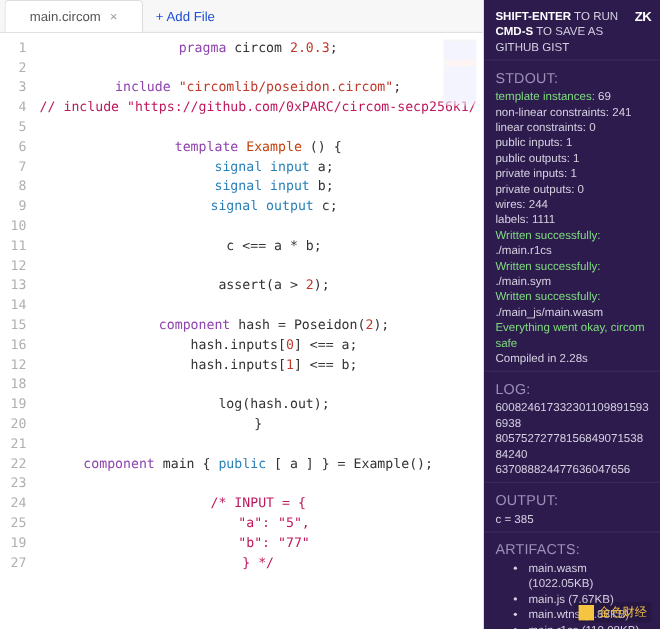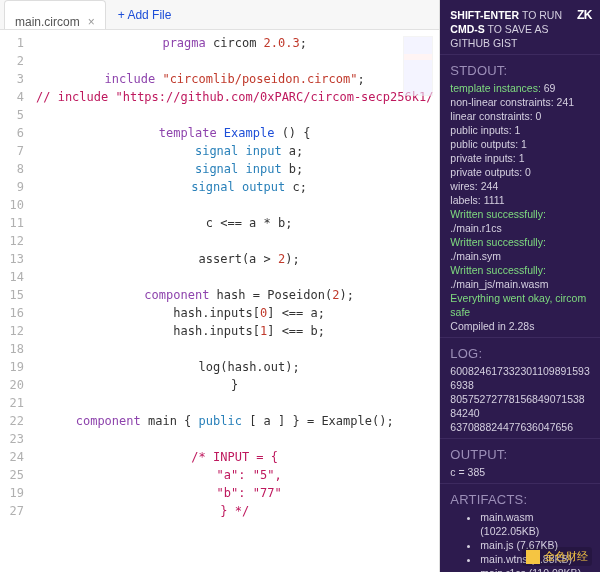--- a/index.html
+++ b/index.html
@@ -1,32 +1,32 @@
 <!DOCTYPE html>
 <html><head>
 <meta charset="utf-8">
 <style>
   * { box-sizing: border-box; margin: 0; padding: 0; }
   body { font-family: -apple-system, BlinkMacSystemFont, "Segoe UI", Helvetica, Arial, sans-serif; font-size: 12px; background: #fff; color: #333; width: 600px; height: 572px; overflow: hidden; display: flex; }
   .editor-pane { flex: 1; display: flex; flex-direction: column; border-right: 1px solid #ddd; }
   .tabbar { display: flex; align-items: center; height: 30px; border-bottom: 1px solid #e1e1e1; background: #f7f7f7; font-size: 12px; }
-  .tab { display: flex; align-items: flex-end; height: 100%; padding: 0 10px; background: #fff; border: 1px solid #ddd; border-bottom: none; border-top-left-radius: 4px; border-top-right-radius: 4px; color: #555; margin-left: 4px; }
+  .tab { display: flex; align-items: center; height: 100%; padding: 0 22px; background: #fff; border: 1px solid #ddd; border-bottom: none; border-top-left-radius: 4px; border-top-right-radius: 4px; color: #555; margin-left: 4px; }
   .tab .close { margin-left: 8px; color: #999; cursor: pointer; }
   .addfile { padding: 0 12px; color: #1d4ed8; cursor: pointer; }
   .code-area { flex: 1; display: flex; font-family: ui-monospace, SFMono-Regular, Menlo, Monaco, Consolas, monospace; font-size: 12px; line-height: 18px; position: relative; background: #fff; }
   .gutter { width: 30px; text-align: right; padding: 4px 6px 4px 0; color: #b0b0b0; user-select: none; }
   .gutter div { height: 18px; }
   .code { padding: 4px 6px; white-space: pre; color: #333; text-align: center; }
   .code .line { height: 18px; }
   .kw { color: #8e44ad; }
   .kw2 { color: #2980b9; }
   .str { color: #c0392b; }
   .num { color: #c0392b; }
   .cmt { color: #be185d; }
-  .fn { color: #1d4ed8; }
+  .fn { color: #c2410c; }
   .minimap { position: absolute; top: 6px; right: 6px; width: 30px; height: 60px; border: 1px solid #eee; background: linear-gradient(#eef, #eef 30%, #fee 30%, #fee 40%, #eef 40%, #eef 100%); opacity: .6; }
   .right-pane { width: 175px; background: #2d1b4e; color: #d5d0e0; font-size: 10.5px; display: flex; flex-direction: column; overflow: hidden; position: relative; }
   .rp-section { padding: 8px 10px 4px 10px; border-bottom: 1px solid #3d2a5f; }
   .rp-help b { color: #fff; }
   .rp-head { color: #9c8fb8; font-size: 13px; margin-bottom: 3px; letter-spacing: .2px; }
   .rp-line { line-height: 14px; }
   .ok { color: #7fdb7f; }
   .rp-artifacts { list-style: disc; margin-left: 30px; }
   .rp-artifacts li { line-height: 14px; }
   .zk-logo { position: absolute; top: 8px; right: 8px; color: #fff; font-weight: 700; font-size: 12px; letter-spacing: -.5px; }

